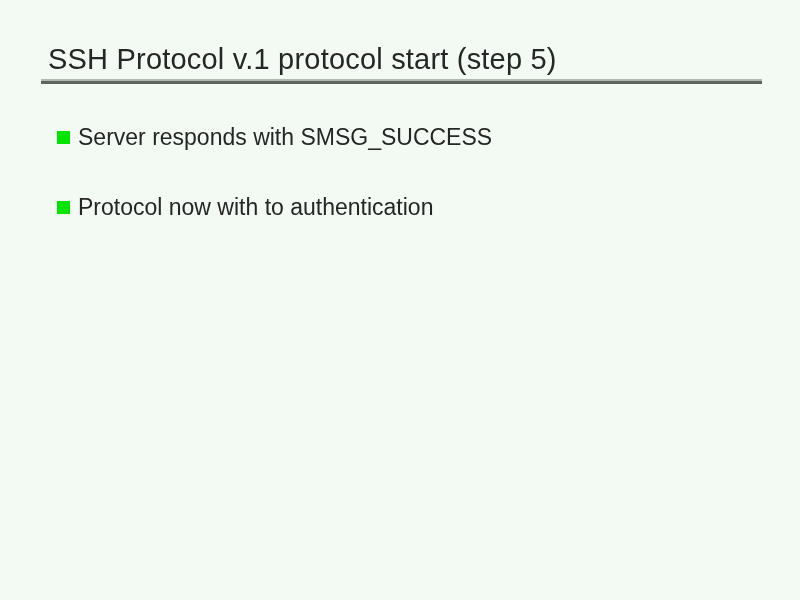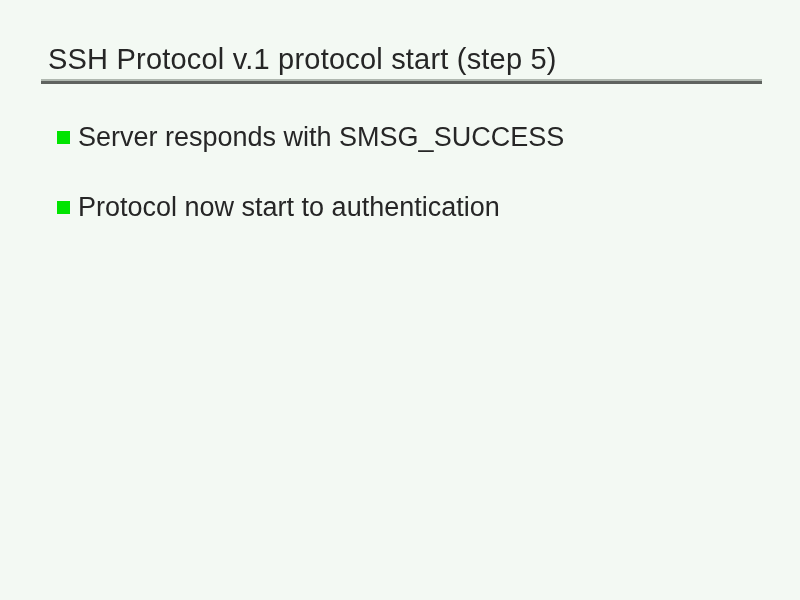--- a/index.html
+++ b/index.html
@@ -56,21 +56,21 @@
     margin-bottom: 40px;
   }
   .bullet-square {
     flex: none;
     width: 13px;
     height: 13px;
     margin-right: 8px;
     background: var(--bullet-square, #00e400);
   }
   .bullet-text {
-    font-size: 27px;
+    font-size: 23px;
     line-height: 30px;
     white-space: nowrap;
     color: var(--text, #262626);
   }
 </style>
 </head>
 <body>
 
 <div class="slide">
 
@@ -80,18 +80,18 @@
 
   <div class="bullet-list">
 
     <div class="bullet-item">
       <span class="bullet-square"></span>
       <span class="bullet-text">Server responds with SMSG_SUCCESS</span>
     </div>
 
     <div class="bullet-item">
       <span class="bullet-square"></span>
-      <span class="bullet-text">Protocol now start to authentication</span>
+      <span class="bullet-text">Protocol now with to authentication</span>
     </div>
 
   </div>
 
 </div>
 
 </body></html>

